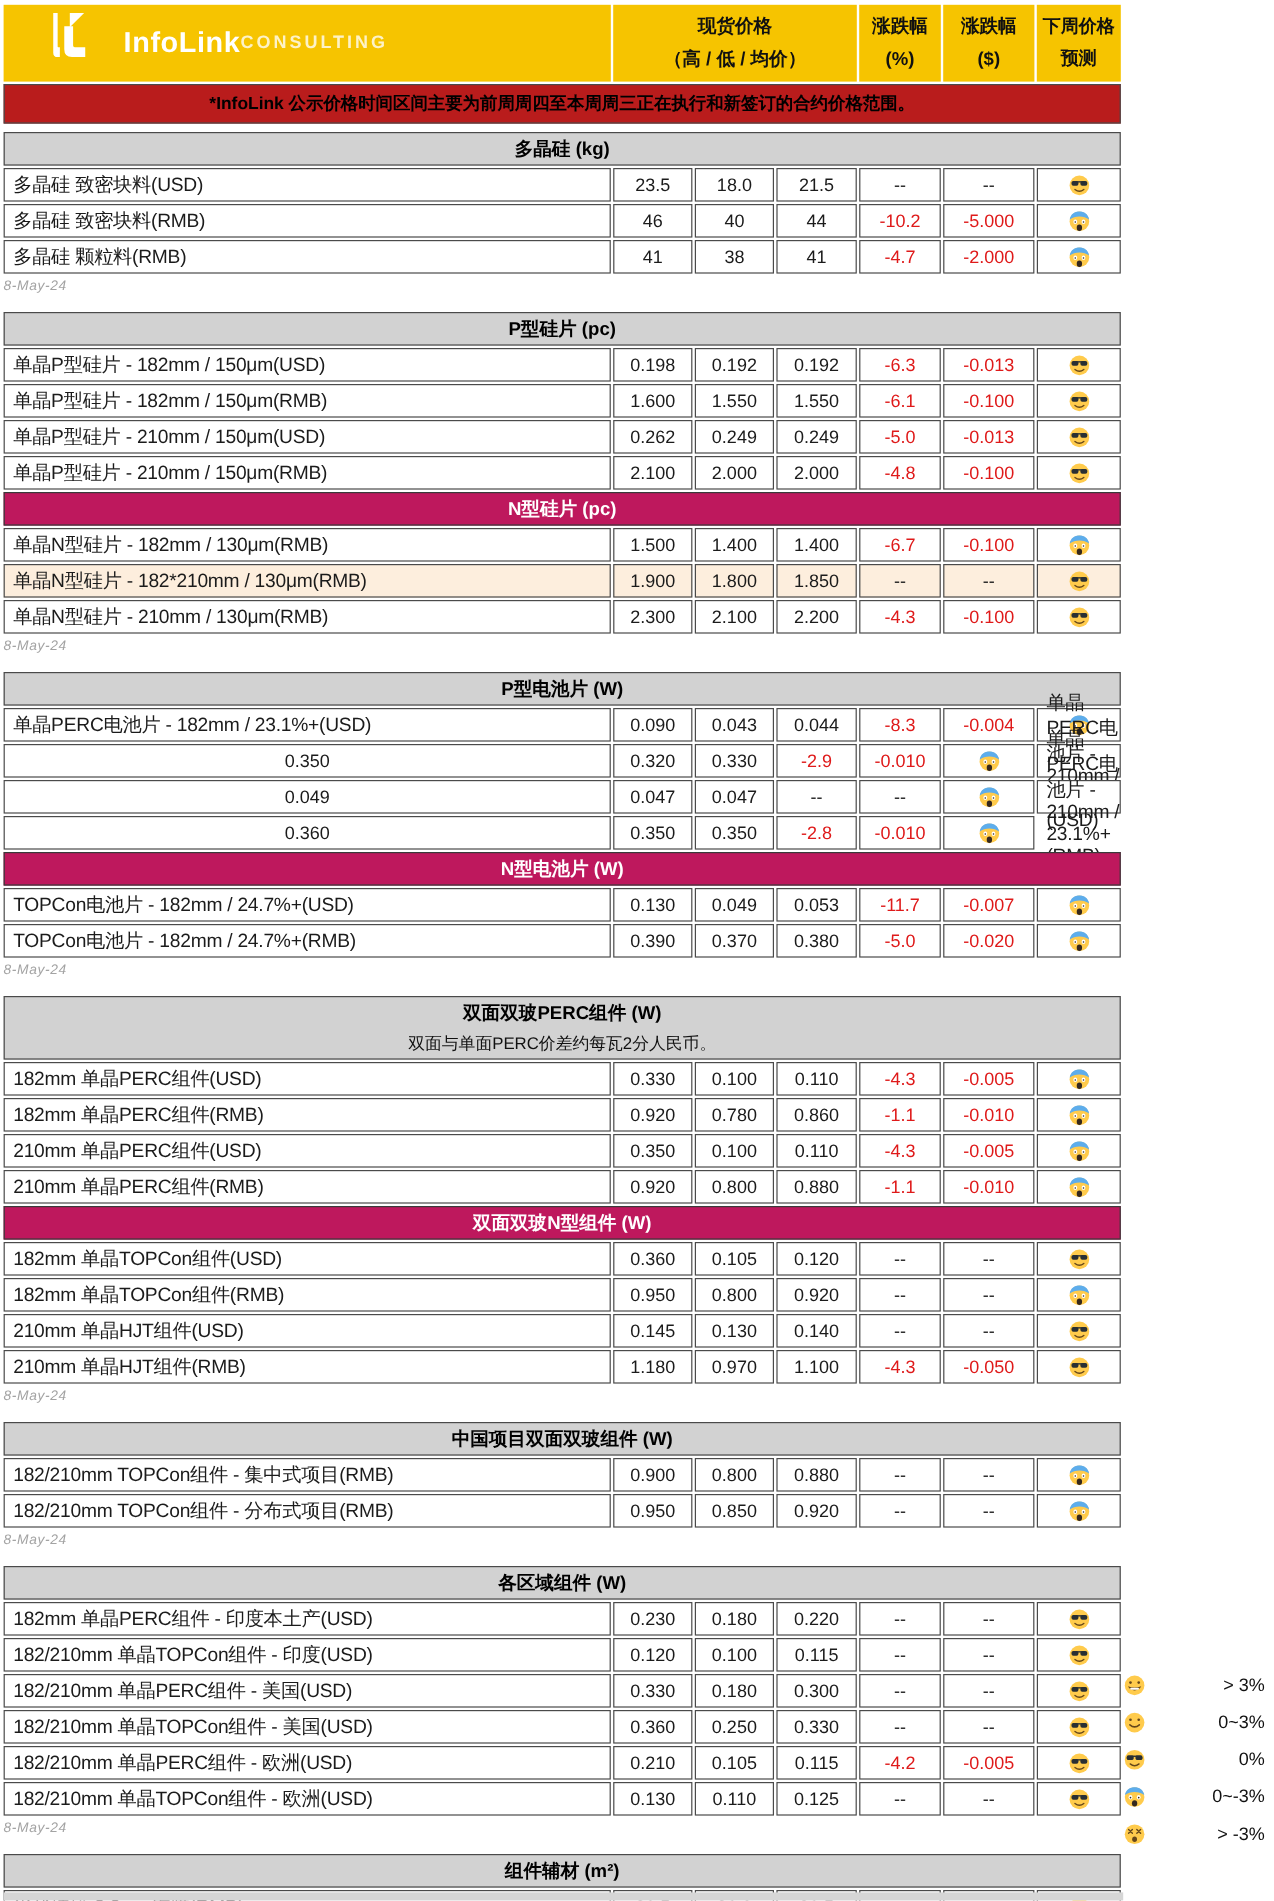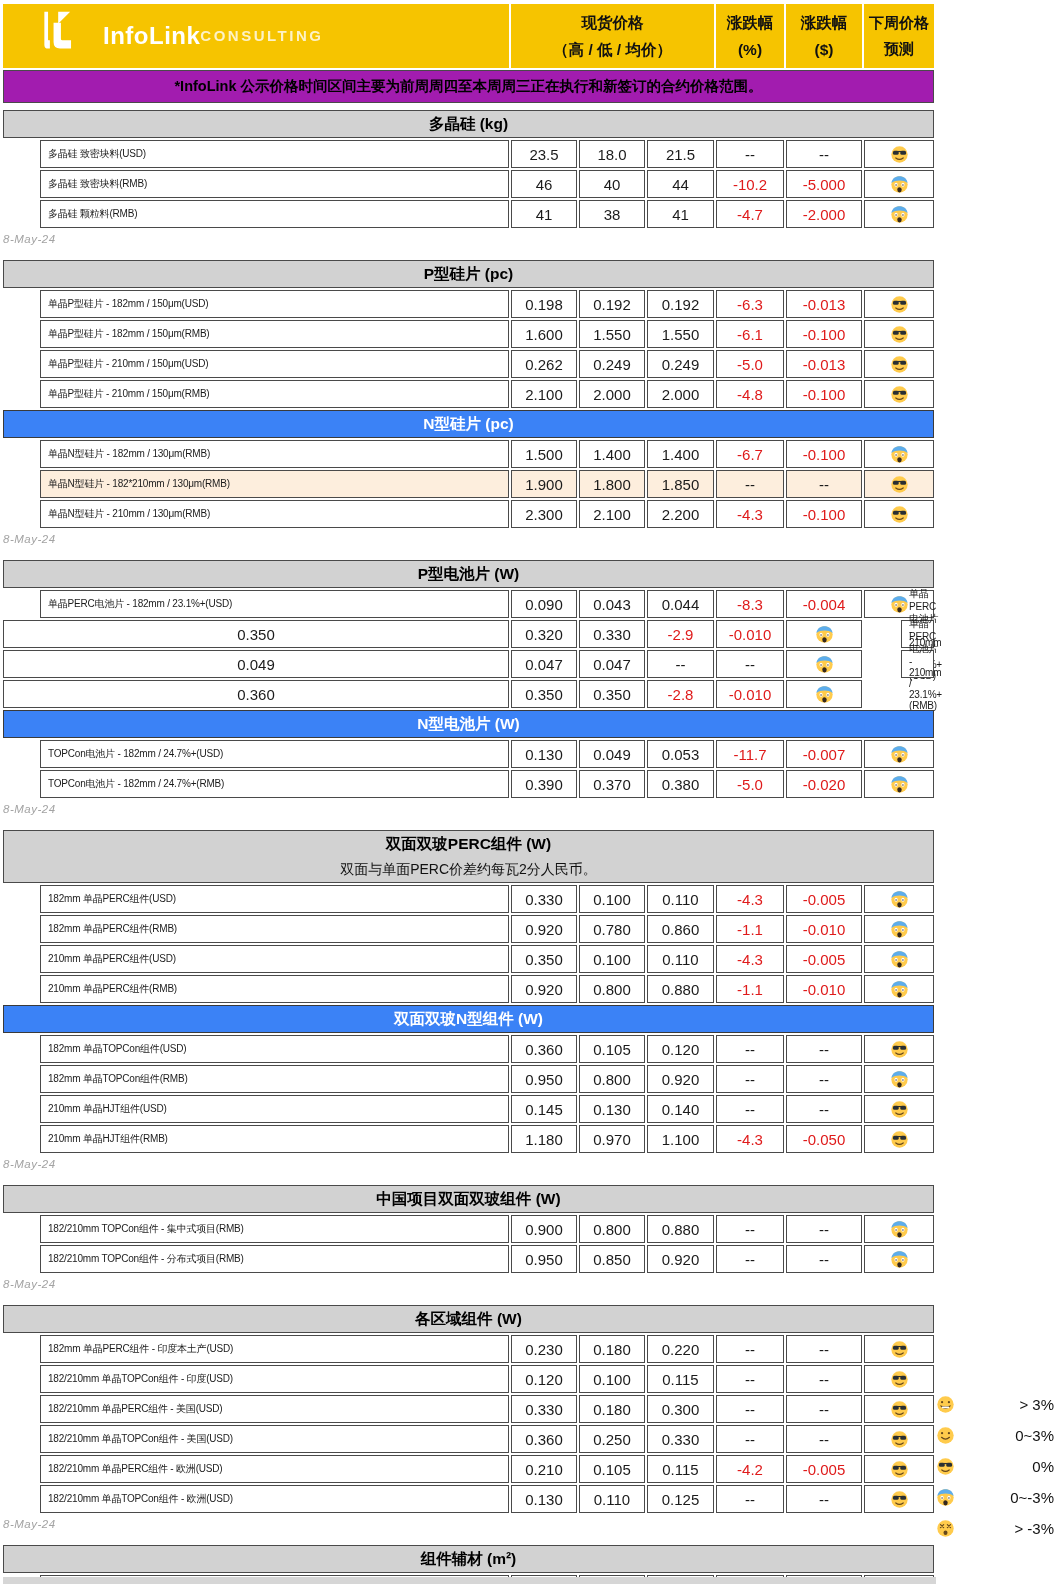--- a/index.html
+++ b/index.html
@@ -11,39 +11,39 @@
   .grid{
     display:grid;
     grid-template-columns:506px 66px 66px 67px 68px 76px 70px;
     gap:2px;width:933px;
   }
   .cell{
     background:#fff;border:1px solid #4a4a4a;box-sizing:border-box;
     display:flex;align-items:center;justify-content:center;
     height:28px;font-size:15px;color:#1b1b1b;
   }
-  .cell.name{justify-content:flex-start;padding-left:7px;font-size:10px;letter-spacing:-.2px;margin-left:37px;}
+  .cell.name{justify-content:flex-start;padding-left:7px;font-size:16px;letter-spacing:-.2px;}
   .cell.red{color:#df1a1a;}
   .cell.hl{background:#fdeedd;}
   
   .ycell{background:#f6c400;border:none;display:flex;align-items:center;justify-content:center;
     height:64px;flex-direction:column;font-weight:bold;font-size:15.5px;color:#111;line-height:1.75;}
   .logo-cell{flex-direction:row;justify-content:flex-start;padding-left:28px;gap:14px;}
   .brand-text{display:flex;flex-direction:row;line-height:1;}
   .brand-name{color:#fff;font-weight:bold;font-size:24px;letter-spacing:.5px;}
   .brand-sub{color:rgba(255,255,255,.78);font-size:15px;letter-spacing:2.5px;margin-top:4px;}
   
-  .note-cell{grid-column:1/-1;border:1px solid #4a4a4a;background:#a21caf;height:31px;
+  .note-cell{grid-column:1/-1;border:1px solid #4a4a4a;background:#b91c1c;height:31px;
     display:flex;align-items:center;justify-content:center;font-weight:bold;font-size:14.5px;color:#000;}
   .spacer{grid-column:1/-1;height:3px;}
   
   .section-h{grid-column:1/-1;border:1px solid #4a4a4a;box-sizing:border-box;
     display:flex;flex-direction:column;align-items:center;justify-content:center;}
   .section-h.light{background:#d2d2d2;color:#000;}
-  .section-h.dark{background:#3b82f6;color:#fff;border-color:#3a3a3a;}
+  .section-h.dark{background:#be185d;color:#fff;border-color:#3a3a3a;}
   .section-title{font-weight:bold;font-size:15.5px;height:26px;display:flex;align-items:center;}
   .section-sub{font-size:14px;height:25px;display:flex;align-items:center;color:#111;}
   .date-row{grid-column:1/-1;height:25px;display:flex;align-items:flex-start;
     font-size:11.5px;color:#a3a3a3;padding-top:3px;letter-spacing:.5px;font-style:italic;}
   .icon-cell svg{display:block;}
   
   .legend{position:absolute;left:936px;top:1389px;width:118px;}
   .legend-item{display:flex;align-items:center;height:31px;}
   .legend-icon{width:24px;display:flex;align-items:center;}
   .legend-label{flex:1;text-align:right;font-size:15px;color:#111;}

